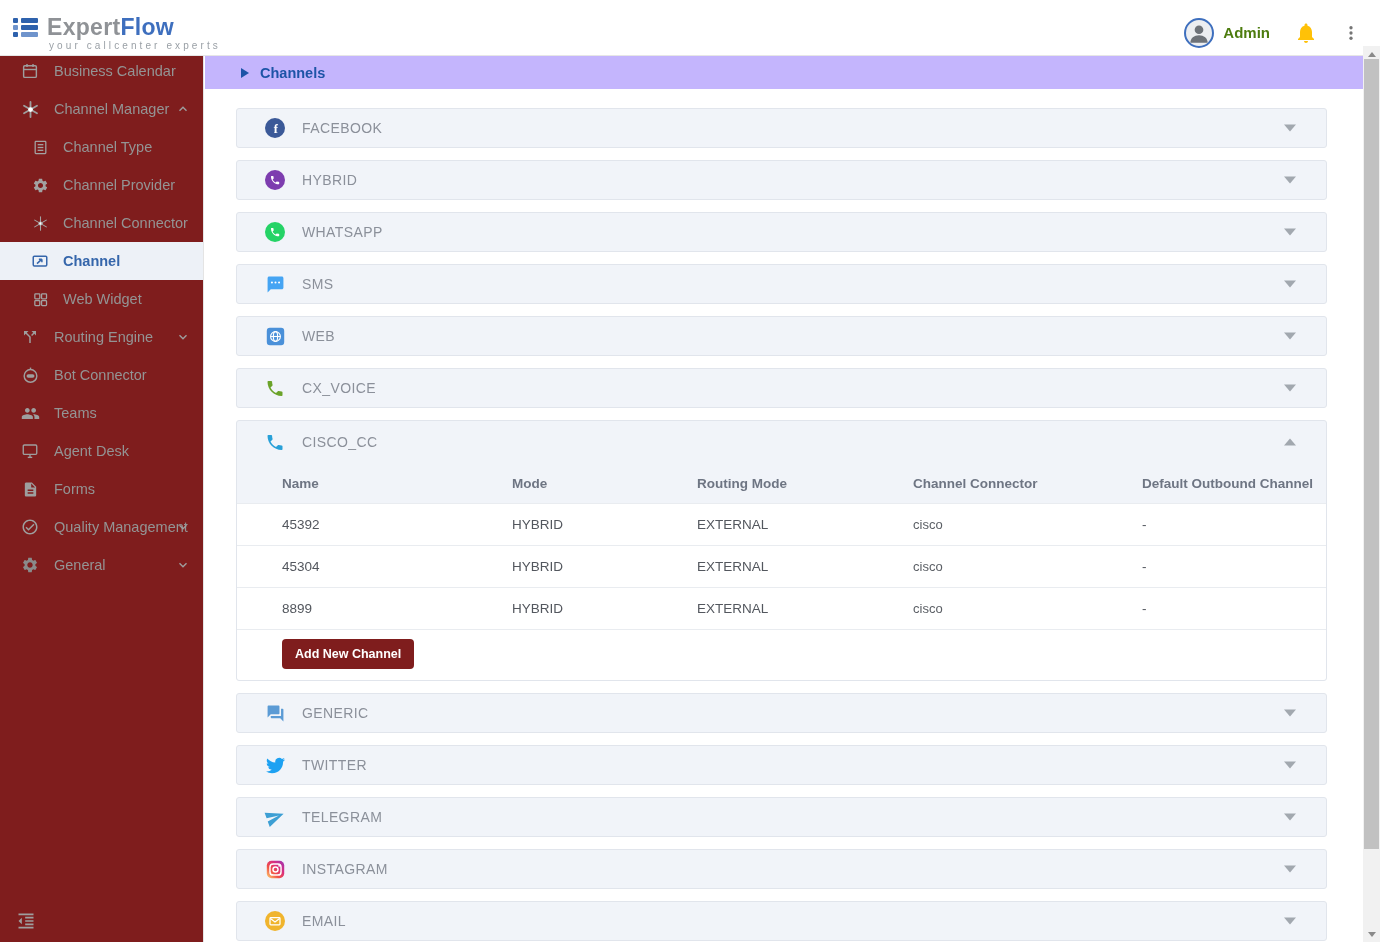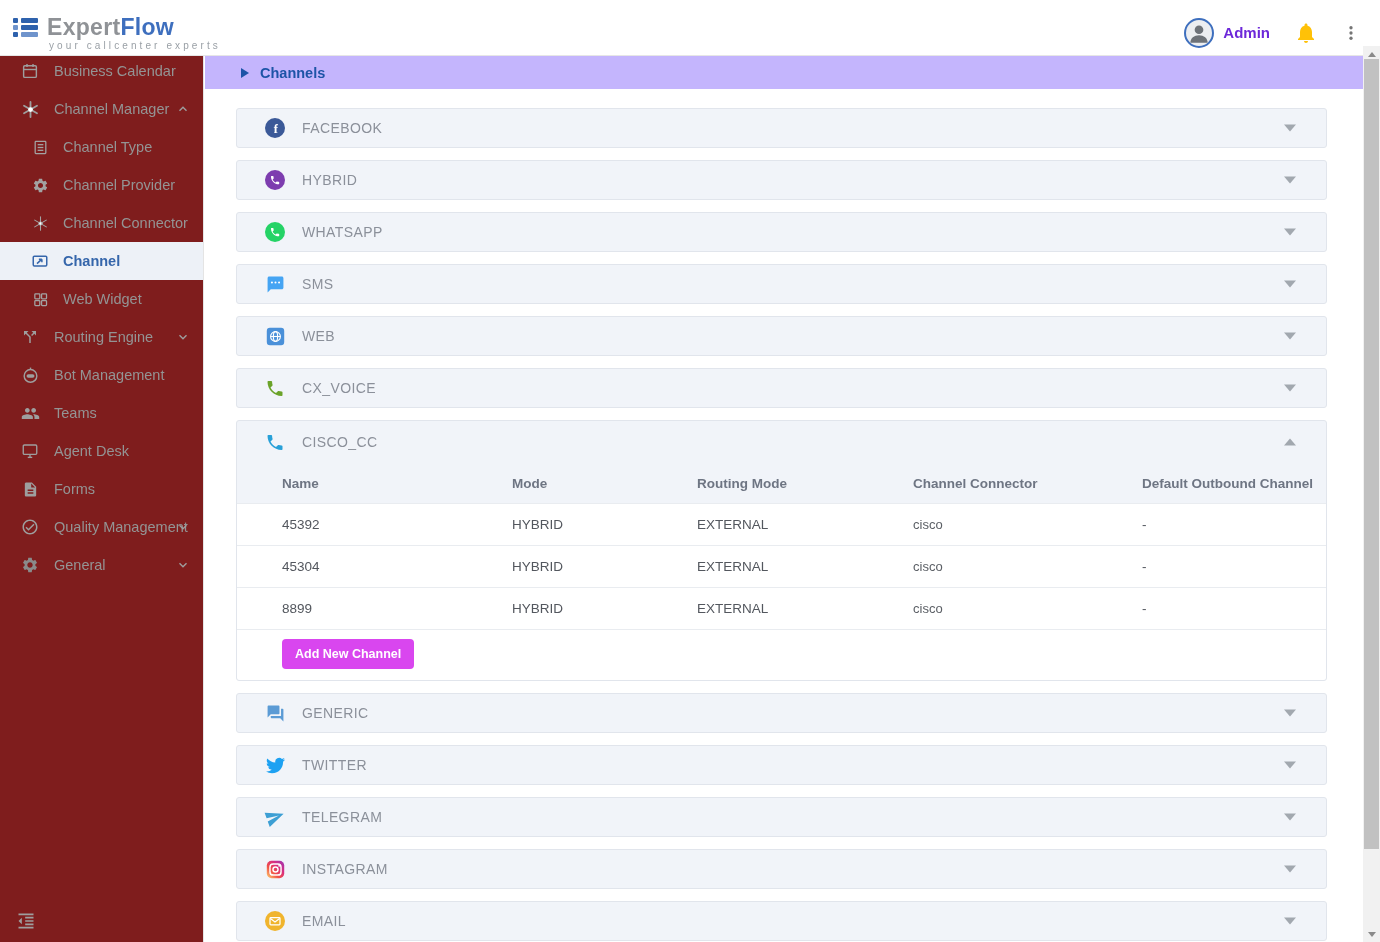--- a/index.html
+++ b/index.html
@@ -12,21 +12,21 @@
             justify-content:space-between; padding:0 14px 0 12px; z-index:50; }
   .logo { display:flex; align-items:flex-start; gap:7px; }
   .brand-line { font-size:23px; font-weight:bold; letter-spacing:.3px; line-height:24px; }
   .brand-expert { color:#8f9296; }
   .brand-flow { color:#3e6fbe; }
   .tagline { font-size:10px; color:#9aa0a6; letter-spacing:3.1px; margin-top:1px; padding-left:2px; }
   .topbar-right { display:flex; align-items:center; gap:24px; padding-right:6px; }
   .user { display:flex; align-items:center; gap:9px; cursor:pointer; }
   .avatar { width:30px; height:30px; border-radius:50%; border:2px solid #3e6fbe;
             background:#eceef1; display:flex; align-items:center; justify-content:center; overflow:hidden; }
-  .user-name { color:#6d28d9; font-weight:bold; font-size:15px; }
+  .user-name { color:#4d7c0f; font-weight:bold; font-size:15px; }
   .icon-btn { background:none; border:none; cursor:pointer; display:flex; align-items:center; }
 
   
   .sidebar { position:fixed; top:46px; left:0; width:204px; bottom:0; background:#7f1d1d;
              border-right:1px solid #e4e4e4; padding-top:6px; z-index:40; }
   .side-item { height:38px; display:flex; align-items:center; gap:14px; padding-left:20px;
                color:#949494; font-size:14.5px; cursor:pointer; position:relative; white-space:nowrap; }
   .side-item.child { padding-left:30px; gap:13px; }
   .side-item.active { background:#edf1f7; color:#3566ab; }
   .side-item.active .s-label { font-weight:bold; }
@@ -51,21 +51,21 @@
            position:absolute; right:30px; top:50%; transform:translateY(-50%); cursor:pointer; }
   .caret.down { border-top:7px solid #a2a8af; }
   .caret.up { border-bottom:7px solid #a2a8af; }
 
   
   .grid5 { display:grid; grid-template-columns:230px 185px 216px 229px 1fr; align-items:center; padding-left:45px; }
   .t-head { height:40px; color:#6e7583; font-weight:bold; font-size:13.5px; }
   .t-row { height:42px; background:#fff; border-top:1px solid #e9ecf0; color:#53575e; font-size:13.5px; cursor:pointer; }
   .t-row .muted { font-size:13px; color:#5c6066; }
   .t-foot { background:#fff; border-top:1px solid #e9ecf0; padding:9px 0 11px 45px; border-radius:0 0 3px 3px; }
-  .add-btn { background:#d946ef; color:#fff; font-weight:bold; font-size:12.5px; border:none;
+  .add-btn { background:#7f1d1d; color:#fff; font-weight:bold; font-size:12.5px; border:none;
              border-radius:4px; padding:8px 13px; cursor:pointer; }
 
   
   .vscroll { position:fixed; right:0; top:46px; bottom:0; width:17px; background:#f1f1f1; z-index:60; }
   .vs-arrow { position:absolute; left:0; width:17px; height:16px; display:flex; align-items:center;
               justify-content:center; cursor:pointer; }
   .vs-arrow.up { top:0; } .vs-arrow.dn { bottom:0; }
   .tri-up { width:0; height:0; border-left:4px solid transparent; border-right:4px solid transparent;
             border-bottom:5px solid #8a8a8a; }
   .tri-dn { width:0; height:0; border-left:4px solid transparent; border-right:4px solid transparent;
@@ -218,21 +218,21 @@
   </div>
 
   <div class="side-item">
     <span class="s-icon">
       <svg width="19" height="19" viewBox="0 0 24 24" fill="none" stroke="#9e9e9e" stroke-width="1.8">
           <circle cx="12" cy="12.5" r="8"></circle>
           <rect x="7" y="10.3" width="10" height="4.4" rx="2.2" fill="#9e9e9e" stroke="none"></rect>
           <line x1="12" y1="2" x2="12" y2="4.5"></line>
         </svg>
     </span>
-    <span class="s-label">Bot Management</span>
+    <span class="s-label">Bot Connector</span>
   </div>
 
   <div class="side-item">
     <span class="s-icon">
       <svg width="19" height="19" viewBox="0 0 24 24" fill="#9e9e9e">
           <path d="M16 11c1.66 0 2.99-1.34 2.99-3S17.66 5 16 5c-1.66 0-3 1.34-3 3s1.34 3 3 3zm-8 0c1.66 0 2.99-1.34 2.99-3S9.66 5 8 5C6.34 5 5 6.34 5 8s1.34 3 3 3zm0 2c-2.33 0-7 1.17-7 3.5V19h14v-2.5c0-2.33-4.67-3.5-7-3.5zm8 0c-.29 0-.62.02-.97.05 1.16.84 1.97 1.97 1.97 3.45V19h6v-2.5c0-2.33-4.67-3.5-7-3.5z"></path>
         </svg>
     </span>
     <span class="s-label">Teams</span>
   </div>

